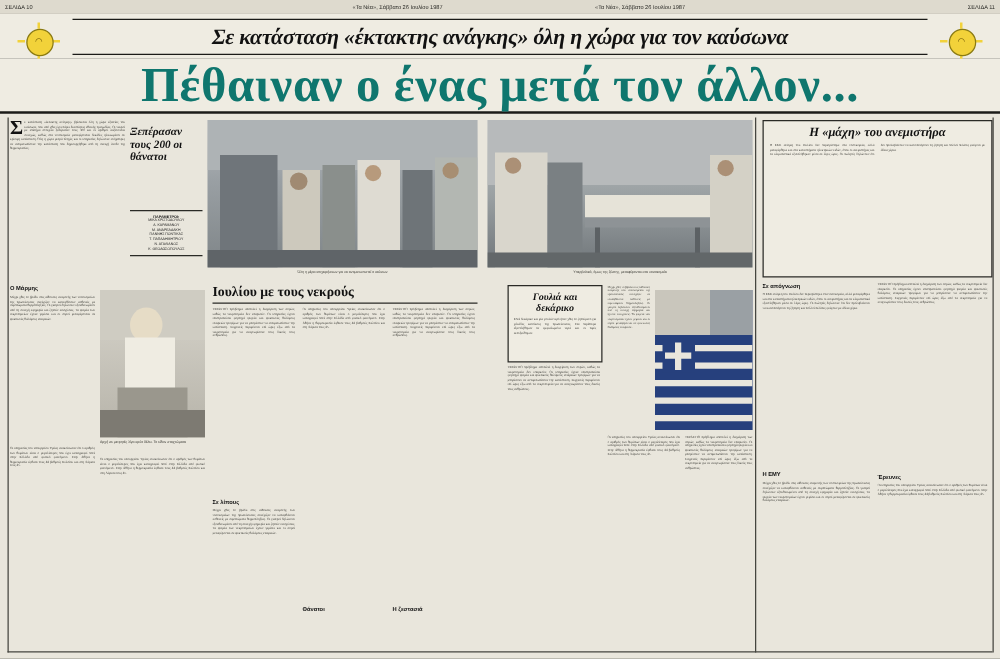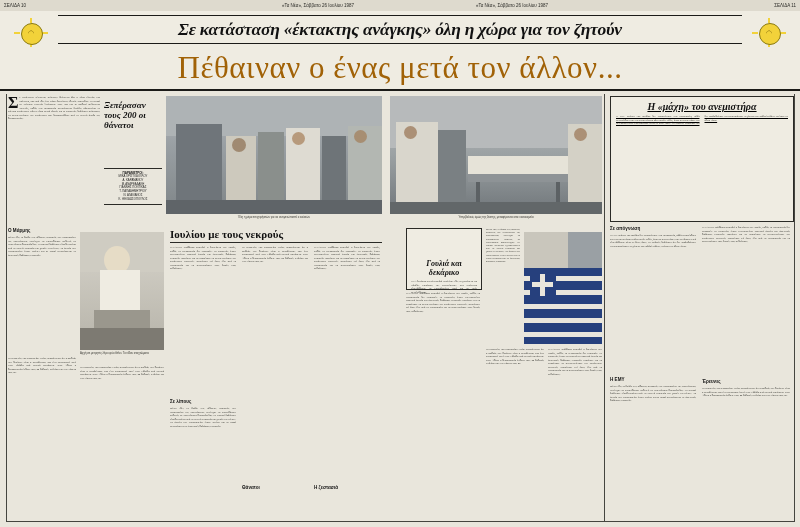--- a/index.html
+++ b/index.html
@@ -102,23 +102,23 @@
     top: 47px; left: 0;
     width: 800px; height: 42px;
     background: #efece2;
     border-bottom: 2px solid #1b1b18;
     display: flex;
     align-items: center;
     justify-content: center;
   }
   .headline {
     font-family: "Liberation Serif", serif;
-    font-weight: normal;
-    font-size: 31px;
-    color: #a16207;
+    font-weight: bold;
+    font-size: 39px;
+    color: #0f766e;
     letter-spacing: 0.5px;
     white-space: nowrap;
   }
 
   
   .tiny {
     font-size: 2.6px;
     line-height: 3.5px;
     color: #33332e;
     text-align: justify;
@@ -182,21 +182,21 @@
   <div class="banner">
     <div class="sun left">
       <div class="ray l"></div>
         <div class="ray r"></div>
         <div class="ray t"></div>
         <div class="ray b"></div>
       <div class="disc"></div>
         <div class="face">◠</div>
     </div>
     <div class="banner-strip">
-      <div class="banner-text">Σε κατάσταση «έκτακτης ανάγκης» όλη η χώρα για τον ζητούν</div>
+      <div class="banner-text">Σε κατάσταση «έκτακτης ανάγκης» όλη η χώρα για τον καύσωνα</div>
     </div>
     <div class="sun right">
       <div class="ray l"></div>
         <div class="ray r"></div>
         <div class="ray t"></div>
         <div class="ray b"></div>
       <div class="disc"></div>
         <div class="face">◠</div>
     </div>
   </div>
@@ -255,21 +255,21 @@
     <div style="position:absolute; left:178px; top:28px; width:34px; height:90px; background:#d4d1c6;"></div>
     <div style="position:absolute; left:184px; top:32px; width:13px; height:13px; border-radius:50%; background:#ab9076;"></div>
     <div style="position:absolute; left:14px; top:30px; width:13px; height:13px; border-radius:50%; background:#ab9076;"></div>
     <div style="position:absolute; left:0; top:106px; width:212px; height:12px; background:#626769;"></div>
   </div>
   <div class="caption" style="position:absolute; left:390px; top:216px; width:212px;">Υπερβολικά, όμως της ζέστης, μεταφέρονται στα νοσοκομεία</div>
 
   <div class="vline" style="left:604px; top:94px; height:428px;"></div>
 
   <div style="position:absolute; left:610px; top:96px; width:182px; border:1px solid #2a2a26; height:124px; background:#efece2;">
-    <div style="padding:4px 5px 0 5px;text-decoration:underline;">
+    <div style="padding:4px 5px 0 5px;">
       <div style="font-family:'Liberation Serif',serif; font-weight:bold; font-style:italic; font-size:10px; line-height:11px; color:#111; text-align:center;">Η «μάχη» του ανεμιστήρα</div>
       <div class="tiny" style="margin-top:3px; height:96px; column-count:2; column-gap:5px;">Η ΕΚΕ ανάγκη του Ιουλίου δεν περιορίστηκε στα νοσοκομεία, αλλά μεταφέρθηκε και στα καταστήματα ηλεκτρικών ειδών, όπου οι ανεμιστήρες και τα κλιματιστικά εξαντλήθηκαν μέσα σε λίγες ώρες. Οι πωλητές δηλώνουν ότι δεν προλαβαίνουν να ικανοποιήσουν τη ζήτηση και πολλοί πελάτες φεύγουν με άδεια χέρια.</div>
     </div>
   </div>
 
   <div class="photo" style="left:80px; top:232px; width:84px; height:118px; background:linear-gradient(#d7d4cb,#b6b3a9);">
     <div style="position:absolute; left:0; top:0; width:84px; height:40px; background:#cfccc2;"></div>
     <div style="position:absolute; left:24px; top:14px; width:26px; height:28px; border-radius:50%; background:#e6dcc6;"></div>
     <div style="position:absolute; left:20px; top:38px; width:40px; height:44px; background:#efece2;"></div>
     <div style="position:absolute; left:14px; top:78px; width:56px; height:40px; background:#9a978d;"></div>
@@ -302,21 +302,21 @@
       </div>
       <div style="width:66px;">
         <div class="tiny" style="height:236px;">ΤΕΡΑΣΤΙΟ πρόβλημα αποτελεί η διαχείριση των σορών, καθώς τα νεκροτομεία δεν επαρκούν. Οι υπηρεσίες έχουν επιστρατεύσει φορτηγά ψυγεία και ψυκτικούς θαλάμους εταιρειών τροφίμων για να μπορέσουν να αντιμετωπίσουν την κατάσταση. Συγγενείς περιμένουν επί ώρες έξω από τα νεκροτομεία για να αναγνωρίσουν τους δικούς τους ανθρώπους.</div>
         <div class="subhead" style="text-align:left; margin-top:3px;">Η ζεστασιά</div>
       </div>
     </div>
   </div>
 
   <div style="position:absolute; left:406px; top:228px; width:74px; border:1px solid #2a2a26; height:60px; background:#efece2;">
     <div style="padding:4px 4px 0 4px;">
-      <div style="font-family:'Liberation Serif',serif; font-weight:bold; font-style:italic; font-size:8px; line-height:9px; color:#111; text-align:center;margin-top:26px;">Γουλιά και δεκάρικο</div>
+      <div style="font-family:'Liberation Serif',serif; font-weight:bold; font-style:italic; font-size:8px; line-height:9px; color:#111; text-align:center;">Γουλιά και δεκάρικο</div>
       <div class="tiny" style="margin-top:3px; height:34px;">ΕΝΑ δεκάρικο και μία γουλιά νερό ήταν χθες το ζητούμενο για χιλιάδες κατοίκους της πρωτεύουσας. Στα περίπτερα εξαντλήθηκαν τα εμφιαλωμένα νερά και οι τιμές εκτοξεύθηκαν.</div>
     </div>
   </div>
 
   <div style="position:absolute; left:406px; top:292px; width:74px;">
     <div class="tiny" style="height:224px;">ΤΕΡΑΣΤΙΟ πρόβλημα αποτελεί η διαχείριση των σορών, καθώς τα νεκροτομεία δεν επαρκούν. Οι υπηρεσίες έχουν επιστρατεύσει φορτηγά ψυγεία και ψυκτικούς θαλάμους εταιρειών τροφίμων για να μπορέσουν να αντιμετωπίσουν την κατάσταση. Συγγενείς περιμένουν επί ώρες έξω από τα νεκροτομεία για να αναγνωρίσουν τους δικούς τους ανθρώπους.</div>
   </div>
 
   <div style="position:absolute; left:486px; top:228px; width:34px;">
     <div class="tiny" style="height:110px; font-size:2.4px; line-height:3.2px;">Μέχρι χθες το βράδυ στις αίθουσες αναμονής των νοσοκομείων της πρωτεύουσας συνέχιζαν να καταφθάνουν ασθενείς με συμπτώματα θερμοπληξίας. Οι γιατροί δηλώνουν εξουθενωμένοι από τη συνεχή εφημερία και ζητούν ενισχύσεις. Τα ψυγεία των νεκροτομείων έχουν γεμίσει και οι σοροί μεταφέρονται σε ψυκτικούς θαλάμους εταιρειών.</div>

